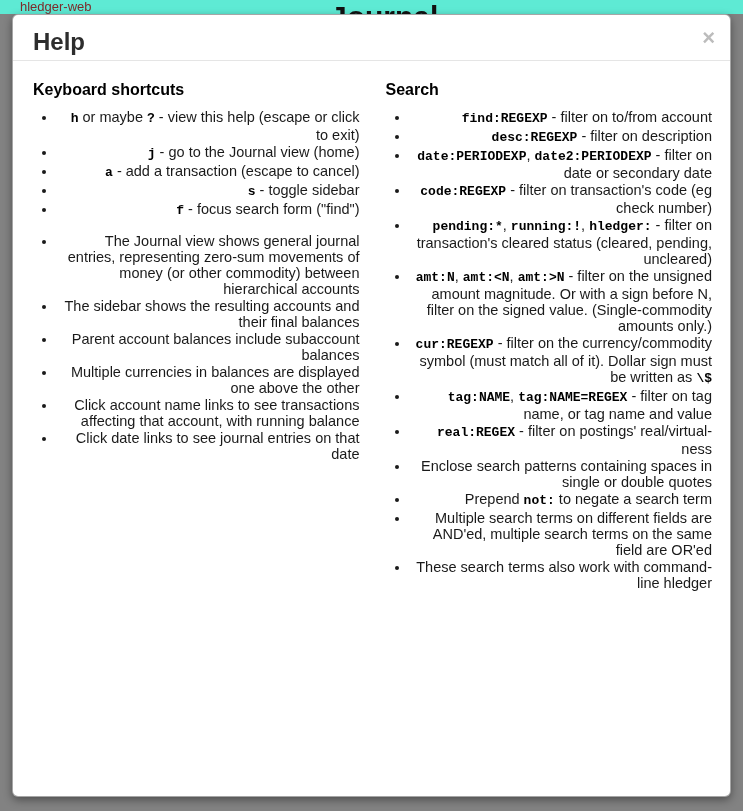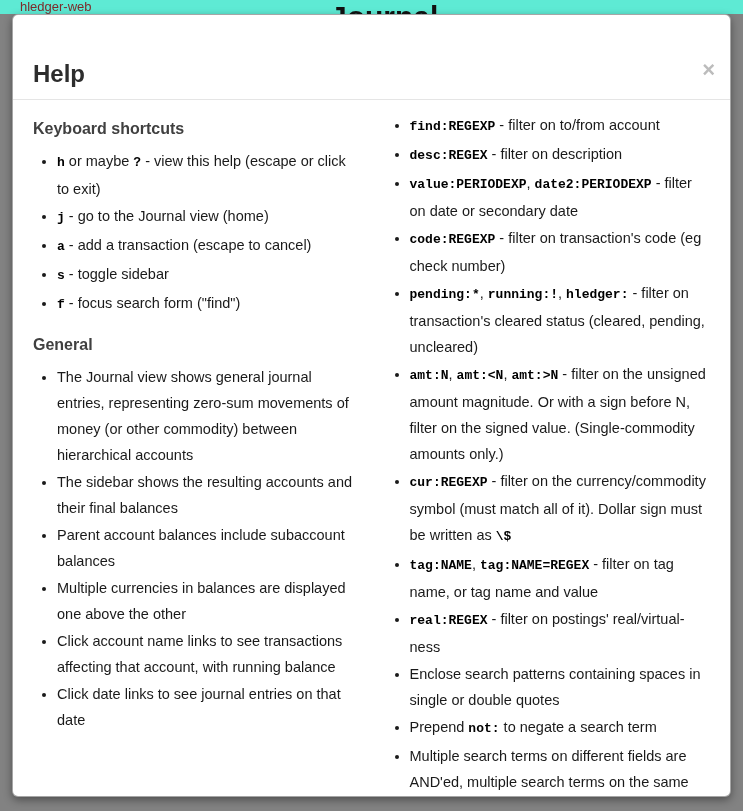--- a/index.html
+++ b/index.html
@@ -31,50 +31,50 @@
     position:absolute; top:14px; left:12px;
     width:719px; height:783px;
     background:#ffffff;
     border:1px solid rgba(0,0,0,0.35);
     border-radius:6px;
     box-shadow:0 3px 9px rgba(0,0,0,0.4);
     overflow:hidden;
   }
   .modal-header {
     position:relative;
-    padding:14px 20px 12px;
+    padding:14px 20px 5px;
     border-bottom:1px solid #e5e5e5;
-    margin-top:32px;
   }
   .modal-title {
     font-size:24px; font-weight:bold; color:#2d2d2d; line-height:1.1;
   }
   .close {
     position:absolute; top:12px; right:15px;
     background:none; border:none;
     font-size:22px; font-weight:bold; color:#bcbcbc;
     line-height:1; cursor:pointer;
     font-family:"Liberation Sans", sans-serif;
   }
   .modal-body {
     display:flex; gap:26px;
     padding:12px 18px 15px 20px;
   }
   .col { flex:1; min-width:0; }
   h4.section-heading {
-    font-size:16px; font-weight:bold; color:#404040;
+    font-size:16px; font-weight:bold; color:#000000;
     margin:18px 0 10px;
   }
   h4.section-heading.first { margin-top:8px; }
   ul.help-list {
     margin:0 0 14px; padding-left:24px; list-style:disc;
   }
   ul.help-list li {
-    font-size:14.5px; line-height:26px; color:#1a1a1a;
+    font-size:14.5px; line-height:16px; color:#1a1a1a;
     margin-bottom:1px;
+    text-align:right;
   }
   code {
     font-family:"Liberation Mono","DejaVu Sans Mono",monospace;
     font-weight:bold; font-size:13px; color:#000;
   }
 </style>
 </head>
 <body>
 
 <div class="page-top">
@@ -92,35 +92,35 @@
   <div class="modal-body">
     <div class="col">
       <h4 class="section-heading first">Keyboard shortcuts</h4>
       <ul class="help-list">
           <li><code>h</code> or maybe <code>?</code> - view this help (escape or click to exit)</li>
           <li><code>j</code> - go to the Journal view (home)</li>
           <li><code>a</code> - add a transaction (escape to cancel)</li>
           <li><code>s</code> - toggle sidebar</li>
           <li><code>f</code> - focus search form ("find")</li>
         </ul>
-      <h4 class="section-heading">General</h4>
       <ul class="help-list">
           <li>The Journal view shows general journal entries, representing zero-sum movements of money (or other commodity) between hierarchical accounts</li>
           <li>The sidebar shows the resulting accounts and their final balances</li>
           <li>Parent account balances include subaccount balances</li>
           <li>Multiple currencies in balances are displayed one above the other</li>
           <li>Click account name links to see transactions affecting that account, with running balance</li>
           <li>Click date links to see journal entries on that date</li>
         </ul>
     </div>
     <div class="col">
+      <h4 class="section-heading first">Search</h4>
       <ul class="help-list">
           <li><code>find:REGEXP</code> - filter on to/from account</li>
-          <li><code>desc:REGEX</code> - filter on description</li>
-          <li><code>value:PERIODEXP</code>, <code>date2:PERIODEXP</code> - filter on date or secondary date</li>
+          <li><code>desc:REGEXP</code> - filter on description</li>
+          <li><code>date:PERIODEXP</code>, <code>date2:PERIODEXP</code> - filter on date or secondary date</li>
           <li><code>code:REGEXP</code> - filter on transaction's code (eg check number)</li>
           <li><code>pending:*</code>, <code>running:!</code>, <code>hledger:</code> - filter on transaction's cleared status (cleared, pending, uncleared)</li>
           <li><code>amt:N</code>, <code>amt:&lt;N</code>, <code>amt:&gt;N</code> - filter on the unsigned amount magnitude. Or with a sign before N, filter on the signed value. (Single-commodity amounts only.)</li>
           <li><code>cur:REGEXP</code> - filter on the currency/commodity symbol (must match all of it). Dollar sign must be written as <code>\$</code></li>
           <li><code>tag:NAME</code>, <code>tag:NAME=REGEX</code> - filter on tag name, or tag name and value</li>
           <li><code>real:REGEX</code> - filter on postings' real/virtual-ness</li>
           <li>Enclose search patterns containing spaces in single or double quotes</li>
           <li>Prepend <code>not:</code> to negate a search term</li>
           <li>Multiple search terms on different fields are AND'ed, multiple search terms on the same field are OR'ed</li>
           <li>These search terms also work with command-line hledger</li>

